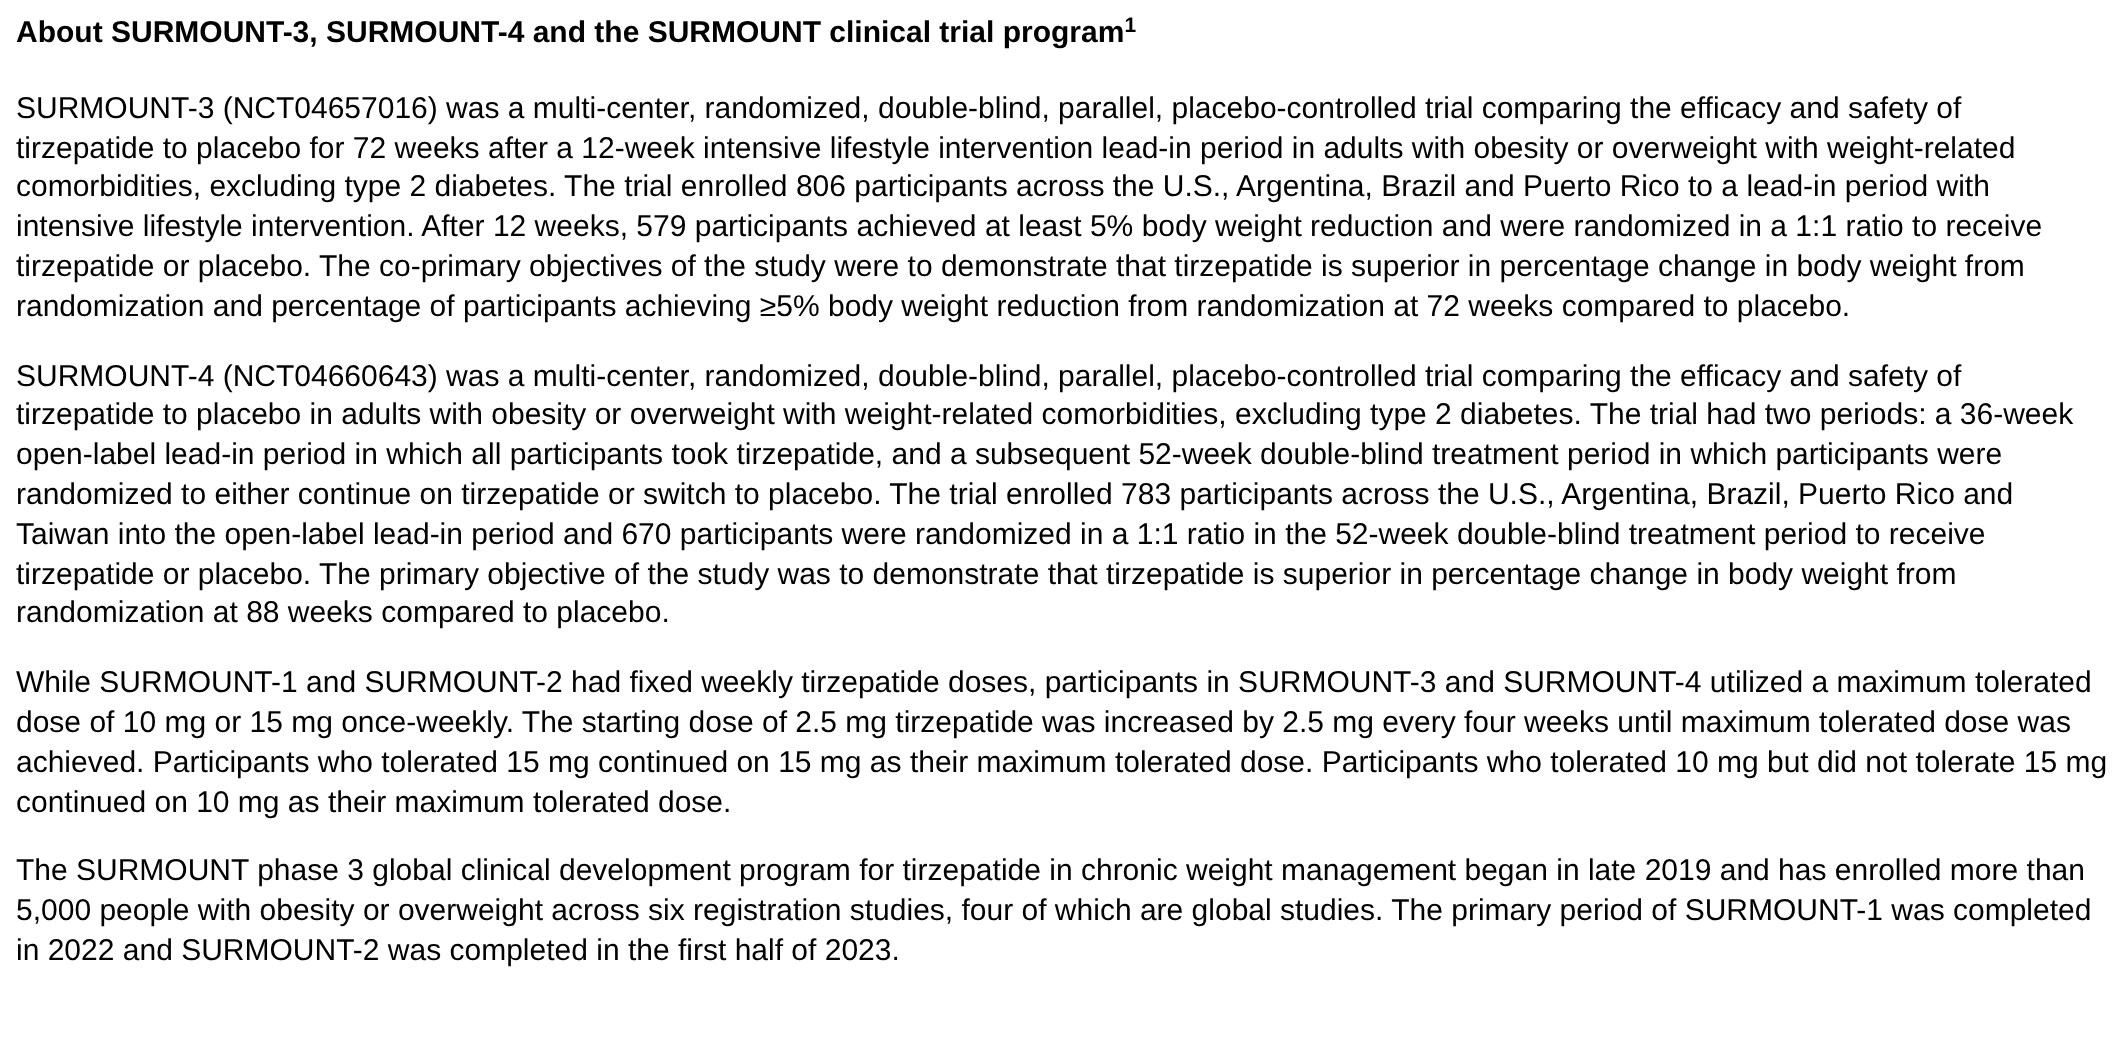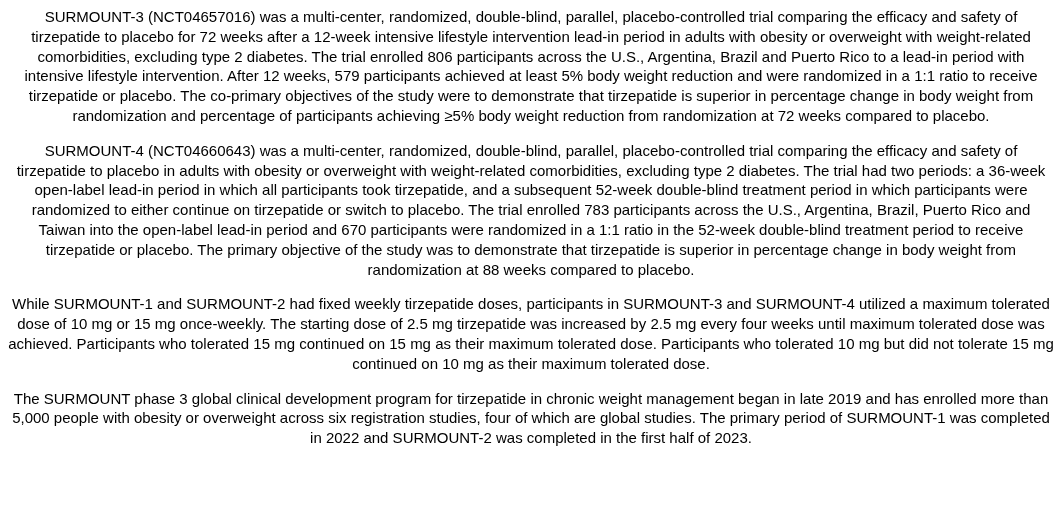--- a/index.html
+++ b/index.html
@@ -30,27 +30,28 @@
     font-size: 10.5px;
     line-height: 0;
     position: relative;
     top: -0.45em;
     vertical-align: baseline;
   }
   .para {
     margin: 0 0 15px 0;
     max-width: 1046px;
     color: #000000;
-    text-align: center;
+    text-align: left;
   }
 </style>
 </head>
 <body>
 
 <div class="doc">
+  <h1 class="doc-heading"><span>About SURMOUNT-3, SURMOUNT-4 and the SURMOUNT clinical trial program</span><sup>1</sup></h1>
 
   <p class="para">SURMOUNT-3 (NCT04657016) was a multi-center, randomized, double-blind, parallel, placebo-controlled trial comparing the efficacy and safety of tirzepatide to placebo for 72 weeks after a 12-week intensive lifestyle intervention lead-in period in adults with obesity or overweight with weight-related comorbidities, excluding type 2 diabetes. The trial enrolled 806 participants across the U.S., Argentina, Brazil and Puerto Rico to a lead-in period with intensive lifestyle intervention. After 12 weeks, 579 participants achieved at least 5% body weight reduction and were randomized in a 1:1 ratio to receive tirzepatide or placebo. The co-primary objectives of the study were to demonstrate that tirzepatide is superior in percentage change in body weight from randomization and percentage of participants achieving ≥5% body weight reduction from randomization at 72 weeks compared to placebo.</p>
 
   <p class="para">SURMOUNT-4 (NCT04660643) was a multi-center, randomized, double-blind, parallel, placebo-controlled trial comparing the efficacy and safety of tirzepatide to placebo in adults with obesity or overweight with weight-related comorbidities, excluding type 2 diabetes. The trial had two periods: a 36-week open-label lead-in period in which all participants took tirzepatide, and a subsequent 52-week double-blind treatment period in which participants were randomized to either continue on tirzepatide or switch to placebo. The trial enrolled 783 participants across the U.S., Argentina, Brazil, Puerto Rico and Taiwan into the open-label lead-in period and 670 participants were randomized in a 1:1 ratio in the 52-week double-blind treatment period to receive tirzepatide or placebo. The primary objective of the study was to demonstrate that tirzepatide is superior in percentage change in body weight from randomization at 88 weeks compared to placebo.</p>
 
   <p class="para">While SURMOUNT-1 and SURMOUNT-2 had fixed weekly tirzepatide doses, participants in SURMOUNT-3 and SURMOUNT-4 utilized a maximum tolerated dose of 10 mg or 15 mg once-weekly. The starting dose of 2.5 mg tirzepatide was increased by 2.5 mg every four weeks until maximum tolerated dose was achieved. Participants who tolerated 15 mg continued on 15 mg as their maximum tolerated dose. Participants who tolerated 10 mg but did not tolerate 15 mg continued on 10 mg as their maximum tolerated dose.</p>
 
   <p class="para">The SURMOUNT phase 3 global clinical development program for tirzepatide in chronic weight management began in late 2019 and has enrolled more than 5,000 people with obesity or overweight across six registration studies, four of which are global studies. The primary period of SURMOUNT-1 was completed in 2022 and SURMOUNT-2 was completed in the first half of 2023.</p>
 </div>
 

